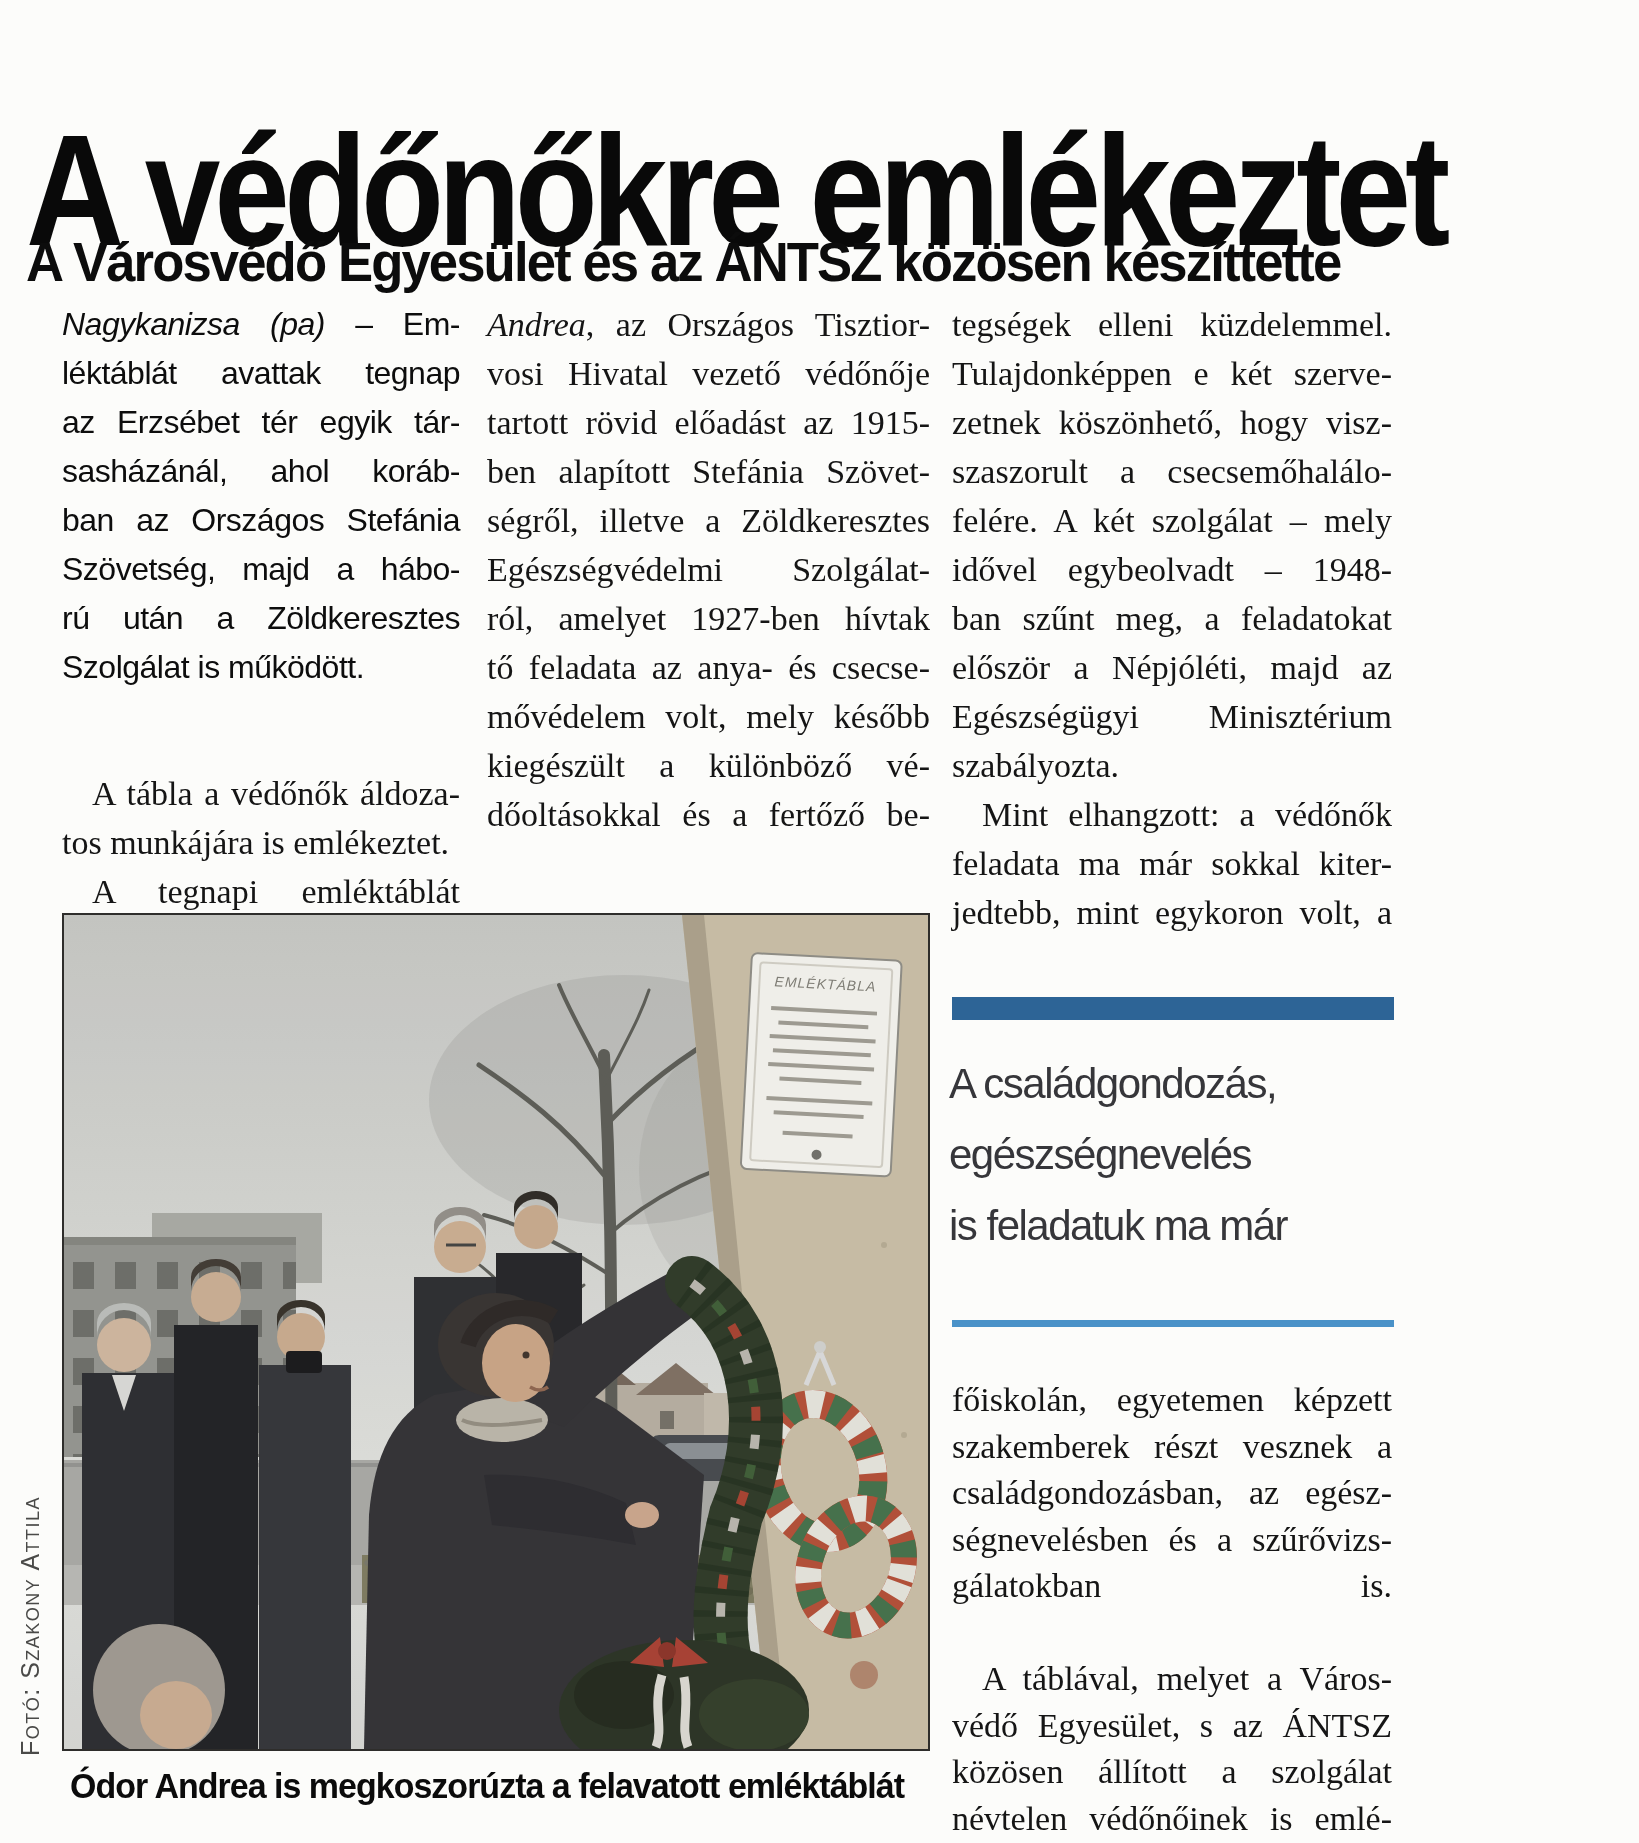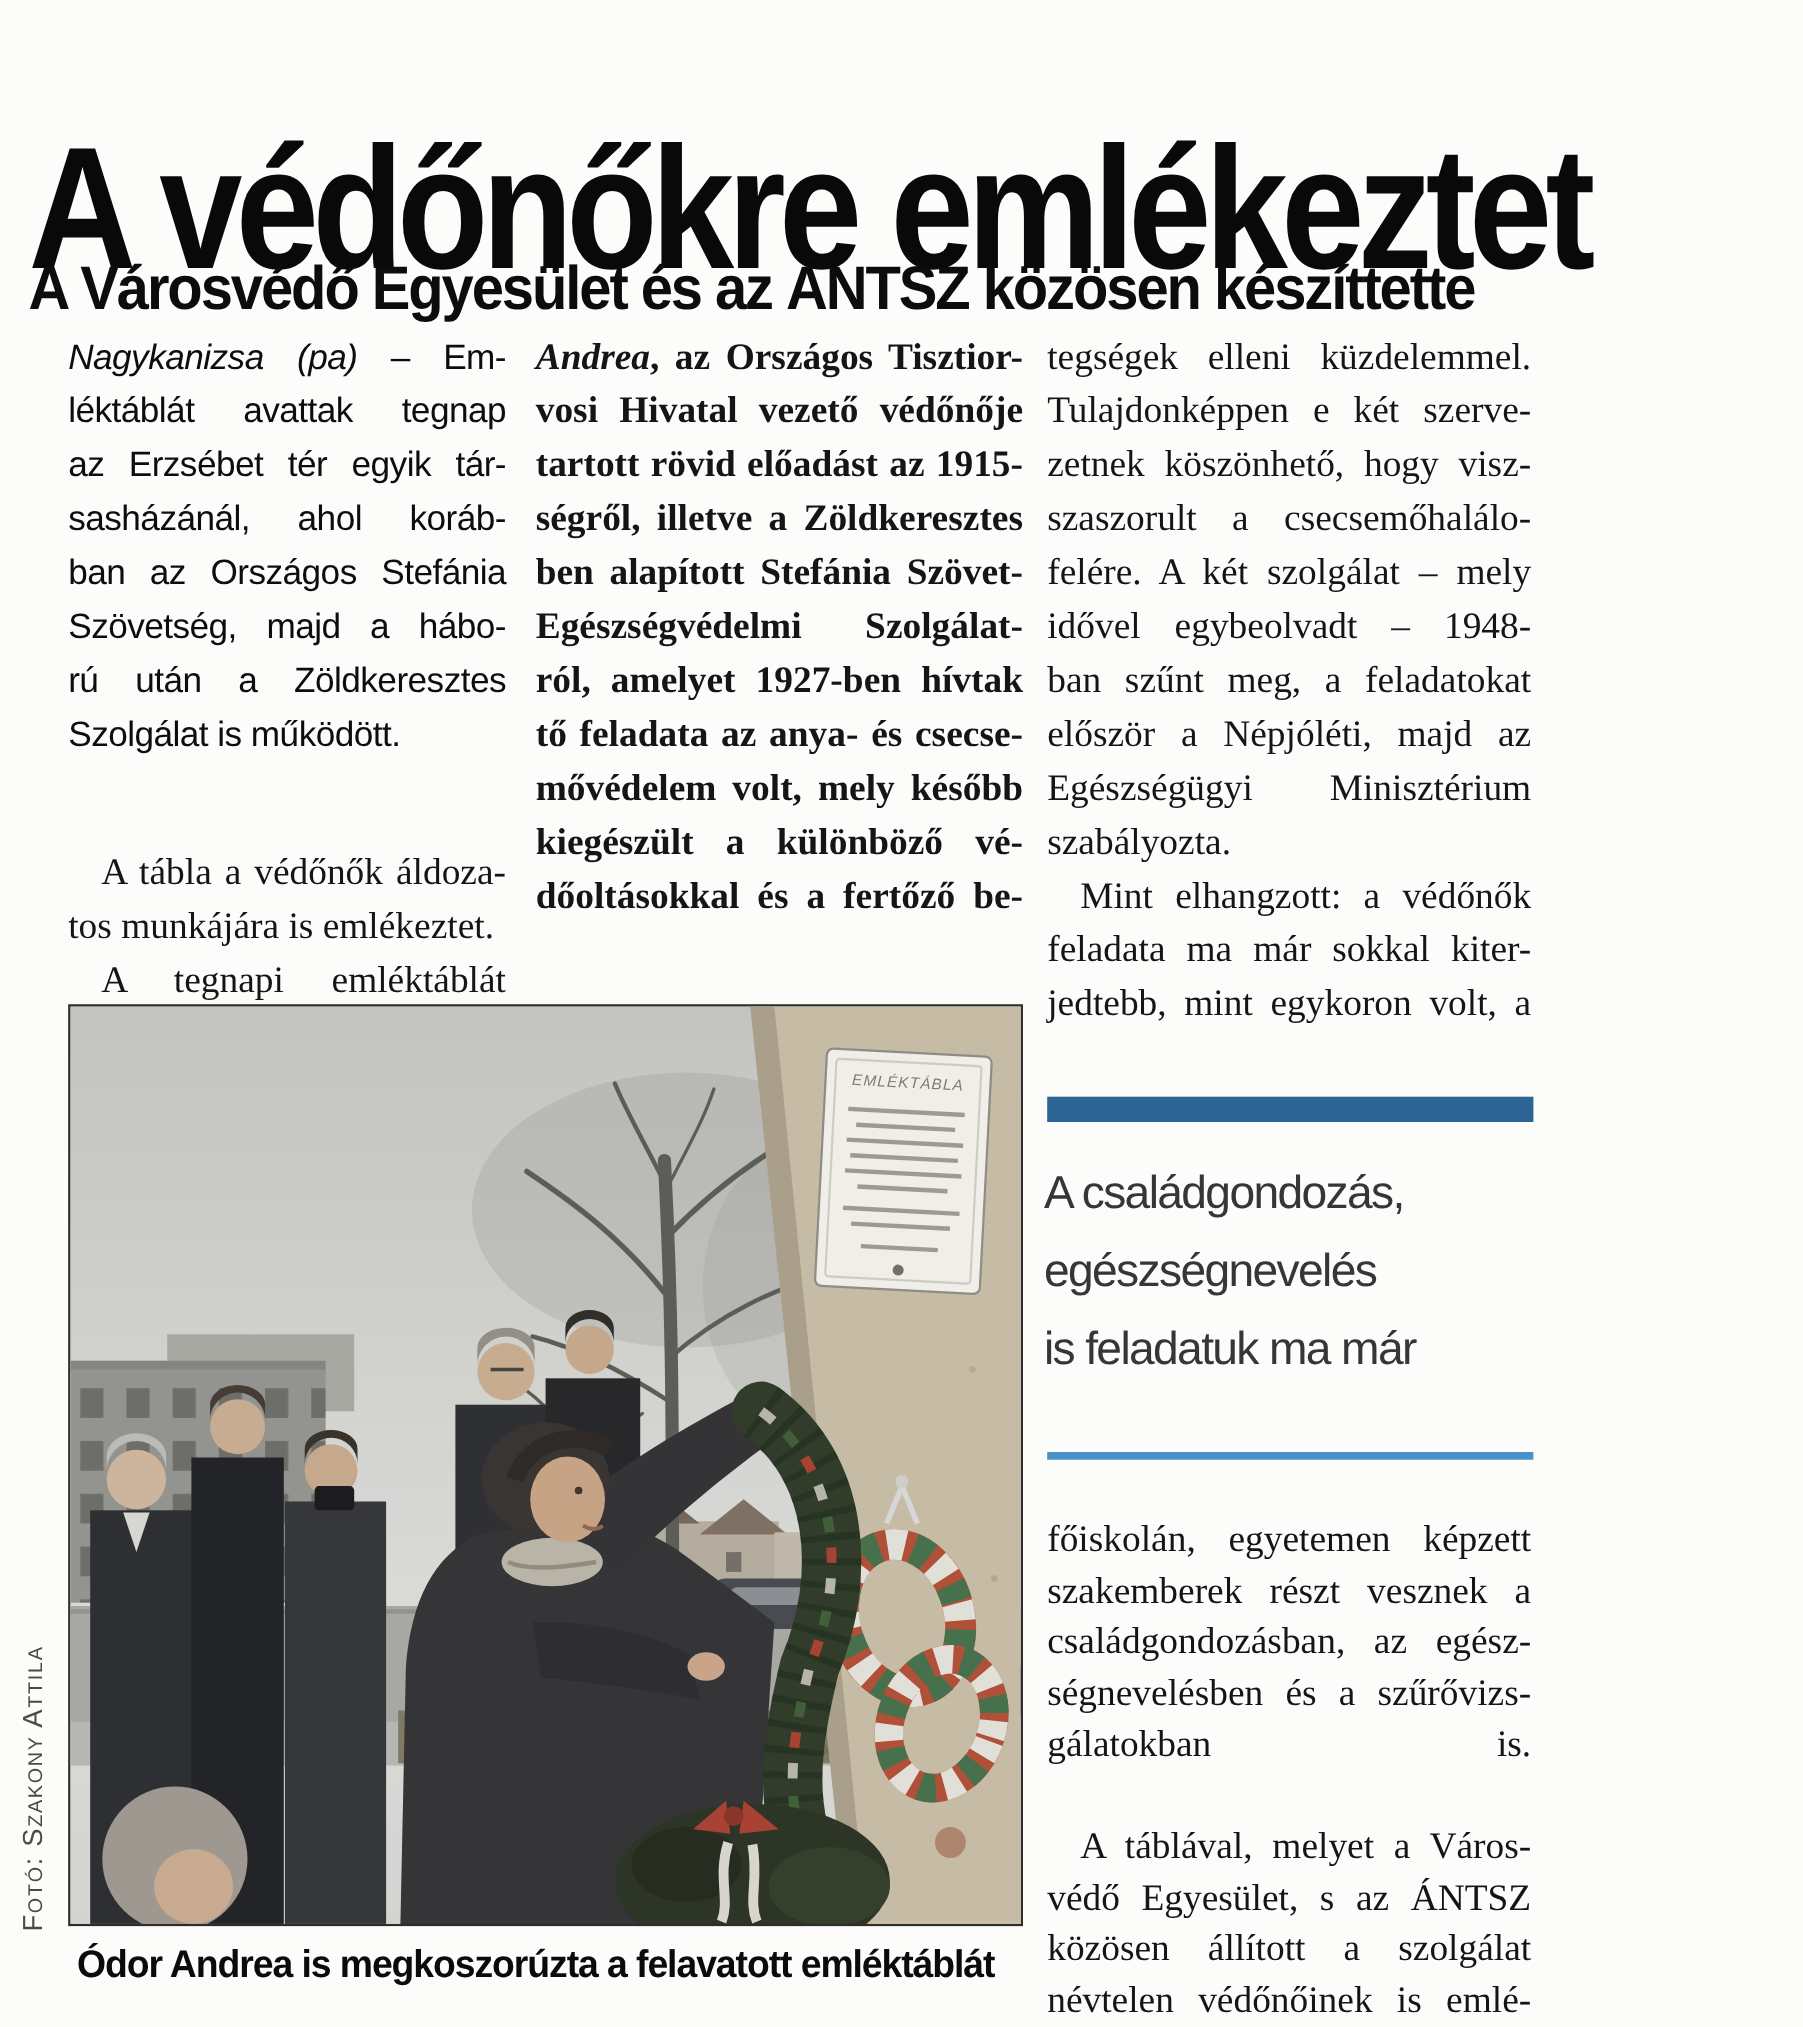--- a/index.html
+++ b/index.html
@@ -55,27 +55,27 @@
   <div class="col" style="left:62px;top:769px;width:398px;">
       <div class="para">
         <div class="ln ind"><span>A tábla a védőnők áldoza-</span></div>
         <div class="ln endln"><span>tos munkájára is emlékeztet.</span></div>
       </div>
       <div class="para">
         <div class="ln ind"><span>A tegnapi emléktáblát </span><i>Ódor</i></div>
       </div>
     </div>
 
-  <div class="col" style="left:487px;top:300px;width:443px;font-weight:bold;">
+  <div class="col" style="left:487px;top:300px;width:443px;">
       <div class="para">
         <div class="ln"><i>Andrea</i><span>, az Országos Tisztior-</span></div>
         <div class="ln"><span>vosi Hivatal vezető védőnője</span></div>
         <div class="ln"><span>tartott rövid előadást az 1915-</span></div>
+        <div class="ln"><span>ben alapított Stefánia Szövet-</span></div>
         <div class="ln"><span>ségről, illetve a Zöldkeresztes</span></div>
-        <div class="ln"><span>ben alapított Stefánia Szövet-</span></div>
         <div class="ln"><span>Egészségvédelmi Szolgálat-</span></div>
         <div class="ln"><span>ról, amelyet 1927-ben hívtak</span></div>
         <div class="ln"><span>tő feladata az anya- és csecse-</span></div>
         <div class="ln"><span>mővédelem volt, mely később</span></div>
         <div class="ln"><span>kiegészült a különböző vé-</span></div>
         <div class="ln"><span>dőoltásokkal és a fertőző be-</span></div>
       </div>
     </div>
 
   <div class="col" style="left:952px;top:300px;width:440px;">

